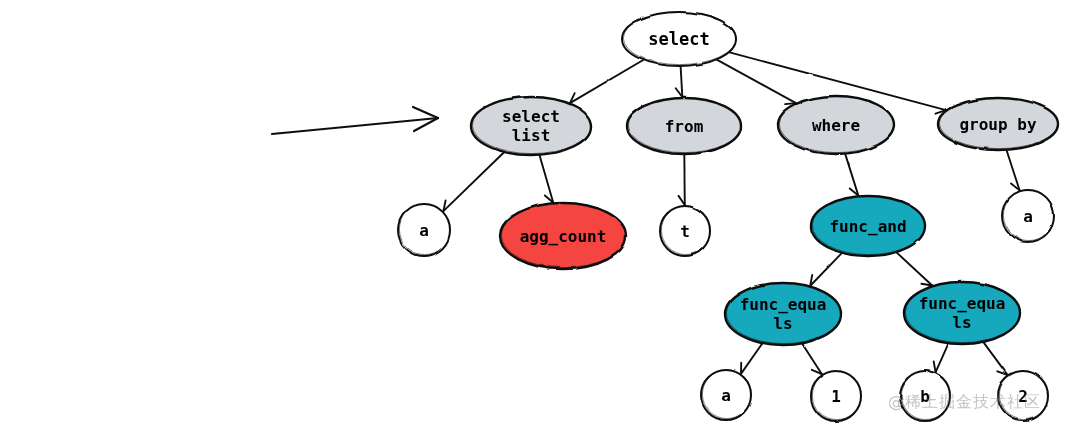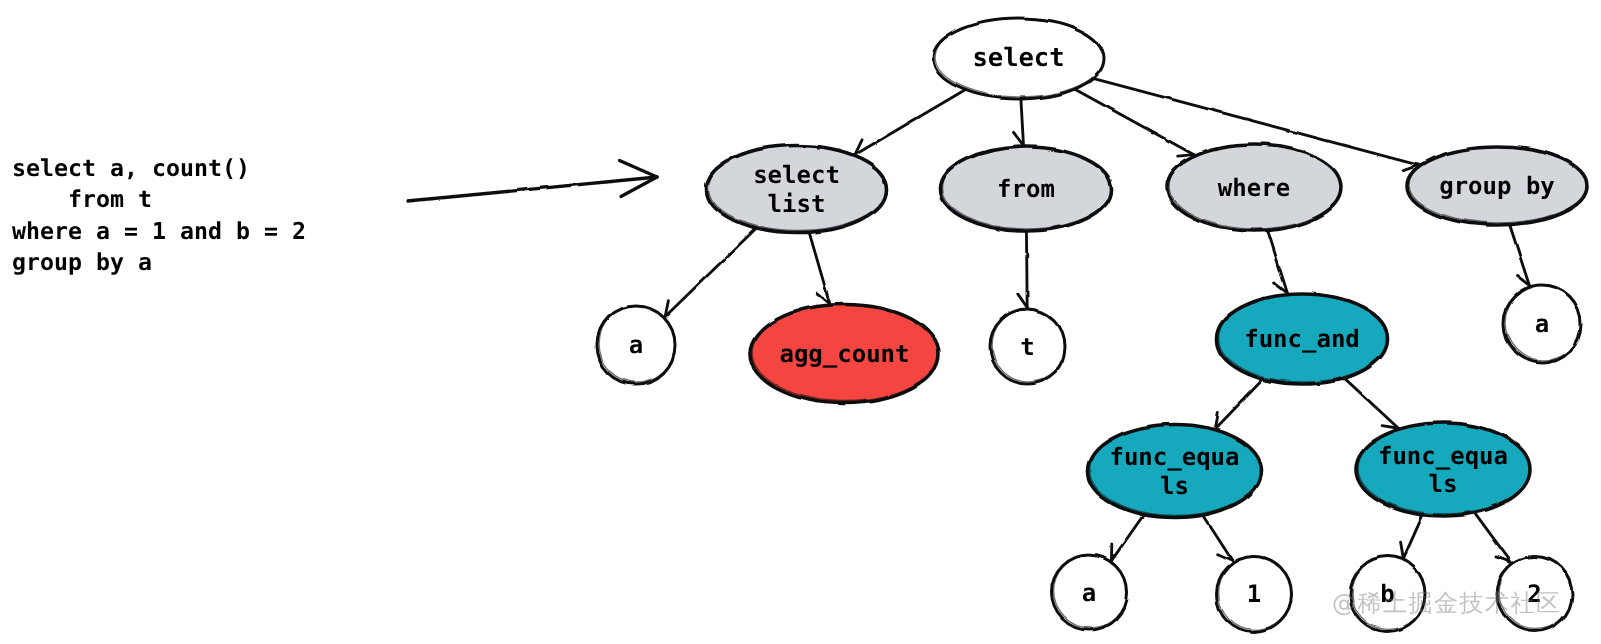--- a/index.html
+++ b/index.html
@@ -51,24 +51,20 @@
     white-space: nowrap;
     letter-spacing: 1px;
     pointer-events: none;
   }
 </style>
 </head>
 <body>
 
 <div id="canvas">
 
-  <pre id="sql-block">select a, count()
-    from t
-where a = 1 and b = 2
-group by a</pre>
 
   <svg id="tree" viewBox="0 0 1067 429">
     <defs>
       <filter id="rough" x="-20%" y="-20%" width="140%" height="140%">
         <feTurbulence type="fractalNoise" baseFrequency="0.035" numOctaves="3" seed="7" result="noise"></feTurbulence>
         <feDisplacementMap in="SourceGraphic" in2="noise" scale="2.4" xChannelSelector="R" yChannelSelector="G"></feDisplacementMap>
       </filter>
       <filter id="rough2" x="-20%" y="-20%" width="140%" height="140%">
         <feTurbulence type="fractalNoise" baseFrequency="0.05" numOctaves="3" seed="19" result="noise2"></feTurbulence>
         <feDisplacementMap in="SourceGraphic" in2="noise2" scale="1.8" xChannelSelector="R" yChannelSelector="G"></feDisplacementMap>

